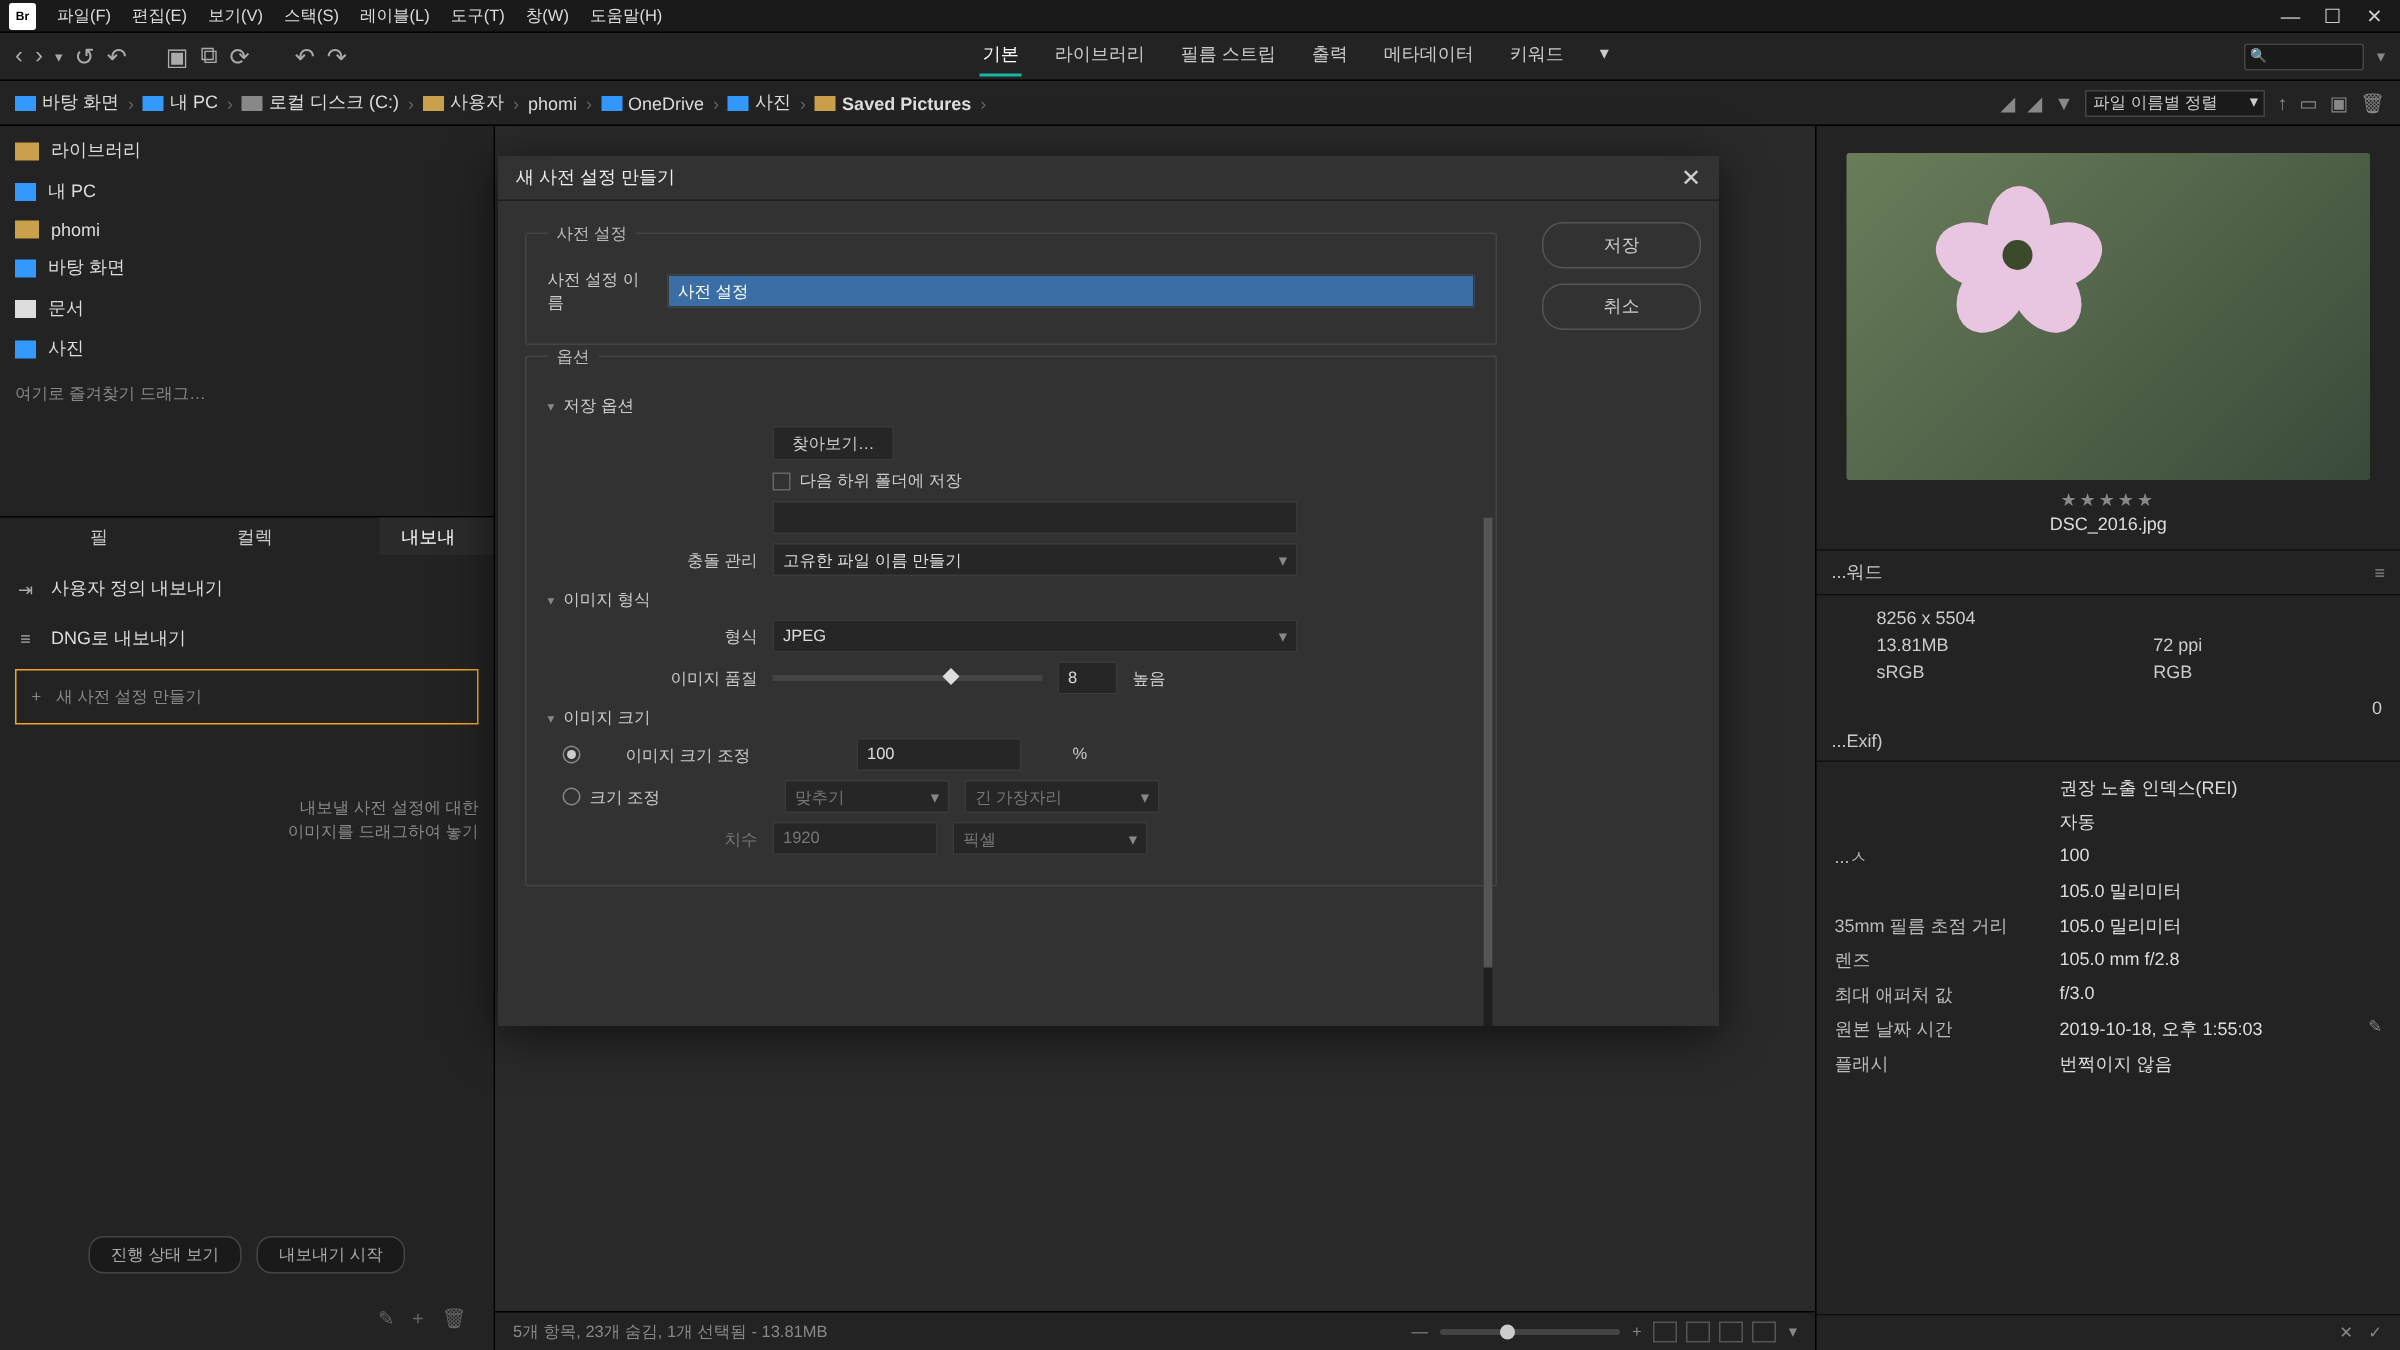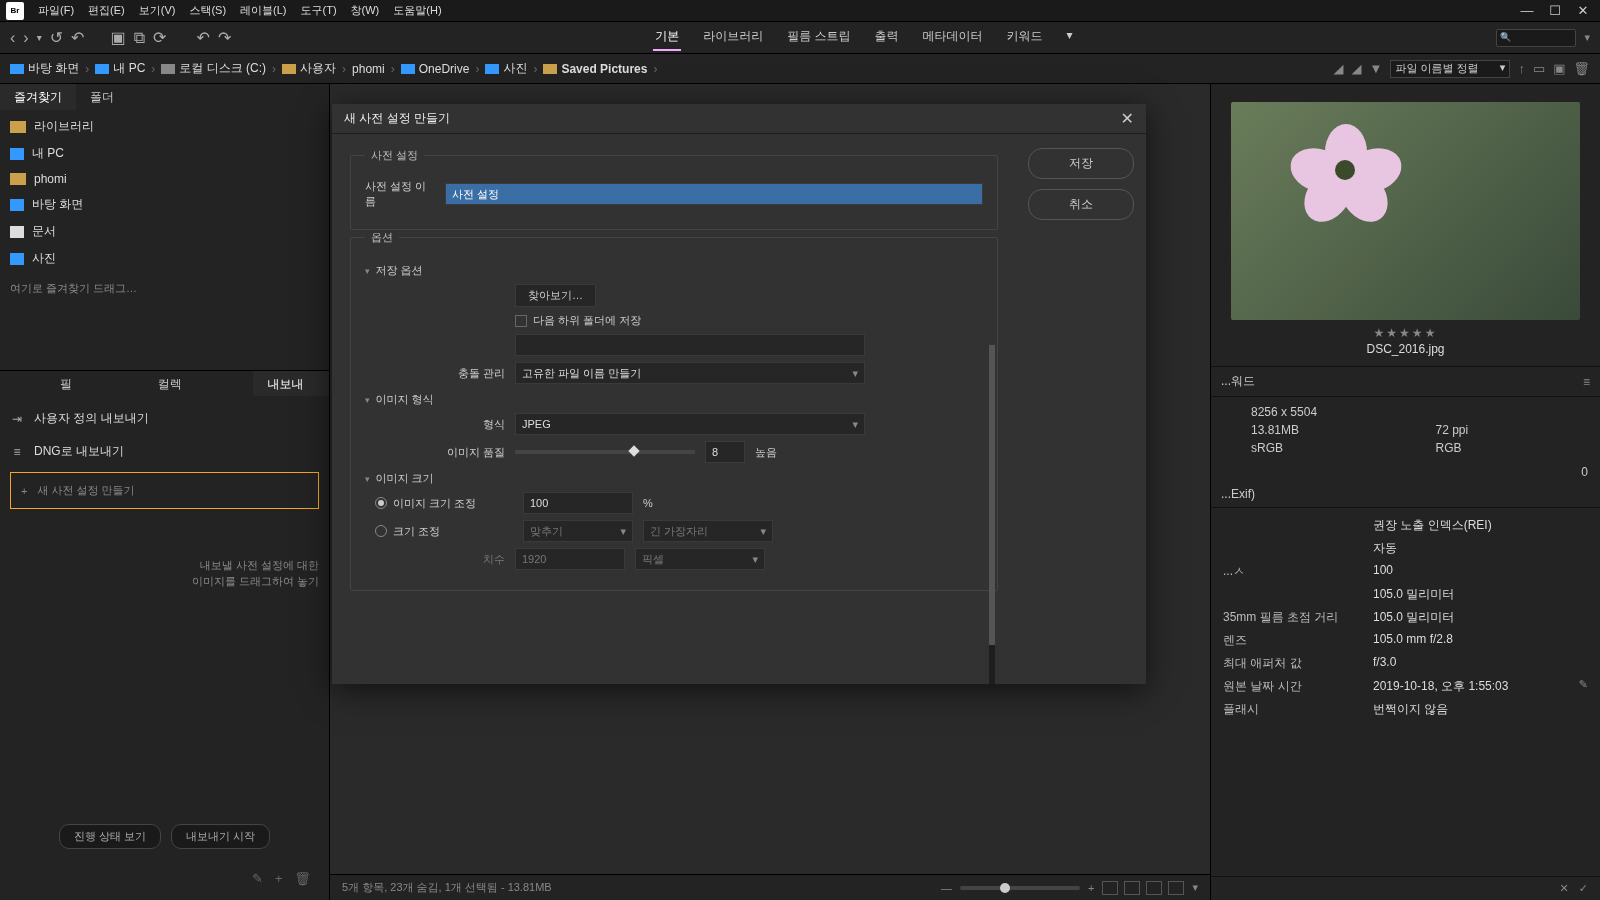--- a/index.html
+++ b/index.html
@@ -12,21 +12,21 @@
 .menu-bar .menus span { color:#ddd; cursor:pointer; }
 .menu-bar .wincontrols { margin-left:auto; display:flex; gap:6px; }
 .menu-bar .wincontrols span { width:22px; height:18px; display:flex; align-items:center; justify-content:center; color:#ccc; font-size:13px; }
 
 
 .toolbar { height:32px; background:#232323; display:flex; align-items:center; padding:0 10px; gap:10px; border-bottom:1px solid #000; }
 .toolbar .nav-group { display:flex; align-items:center; gap:8px; color:#aaa; }
 .toolbar .nav-group span { font-size:16px; }
 .toolbar .tabs { margin-left:auto; display:flex; gap:20px; margin-right:auto;}
 .toolbar .tabs .tab { color:#ccc; font-size:12px; padding:4px 2px; }
-.toolbar .tabs .tab.active { color:#fff; border-bottom:2px solid #f0abfc; }
+.toolbar .tabs .tab.active { color:#fff; border-bottom:2px solid #14b8a6; }
 .toolbar .right { display:flex; align-items:center; gap:8px; }
 .toolbar .search { width:80px; height:18px; background:#1a1a1a; border:1px solid #444; border-radius:2px; position:relative; }
 .toolbar .search::before { content:"🔍"; font-size:9px; color:#888; position:absolute; left:3px; top:2px; }
 
 
 .pathbar { height:30px; background:#232323; display:flex; align-items:center; padding:0 10px; gap:6px; color:#ddd; font-size:12px; border-bottom:1px solid #000; }
 .pathbar .crumb { display:flex; align-items:center; gap:4px; }
 .pathbar .ico { width:14px; height:10px; background:#3399ff; display:inline-block; }
 .pathbar .sep { color:#666; }
 .pathbar .right-tools { margin-left:auto; display:flex; align-items:center; gap:8px; }
@@ -223,24 +223,20 @@
     <span class="tb-icon">↑</span>
     <span class="tb-icon">▭</span>
     <span class="tb-icon">▣</span>
     <span class="tb-icon">🗑</span>
   </div>
 </div>
 
 <div class="main">
 
   <div class="left-col">
-    <div class="fav-tabs">
-      <div class="active">즐겨찾기</div>
-      <div>폴더</div>
-    </div>
     <div class="fav-list">
       <div class="item">
           <span class="fld"></span>
           <span>라이브러리</span>
         </div>
       <div class="item">
           <span class="pc"></span>
           <span>내 PC</span>
         </div>
       <div class="item">
@@ -439,21 +435,21 @@
           <div class="sel" style="flex:1;max-width:350px;">JPEG</div>
           </div>
         <div class="frow">
             <div class="flab">이미지 품질</div>
           <div class="qslider"></div>
           <input type="text" style="width: 40px;" value="8">
           <span style="margin-left:10px;">높음</span>
           </div>
 
         <div class="sec-title">이미지 크기</div>
-        <div class="frow" style="padding-left:10px;">
+        <div class="frow" style="padding-left:10px;gap:24px;">
           <span class="radio on"></span>
           <span style="width:130px;">이미지 크기 조정</span>
           <input type="text" style="width: 110px;" value="100">
           <span style="margin-left:10px;">%</span>
           </div>
         <div class="frow" style="padding-left:10px;">
           <span class="radio"></span>
           <span style="width:130px;">크기 조정</span>
           <div class="sel disabled" style="width:110px;">맞추기</div>
           <div class="sel disabled" style="width:130px;margin-left:10px;">긴 가장자리</div>

